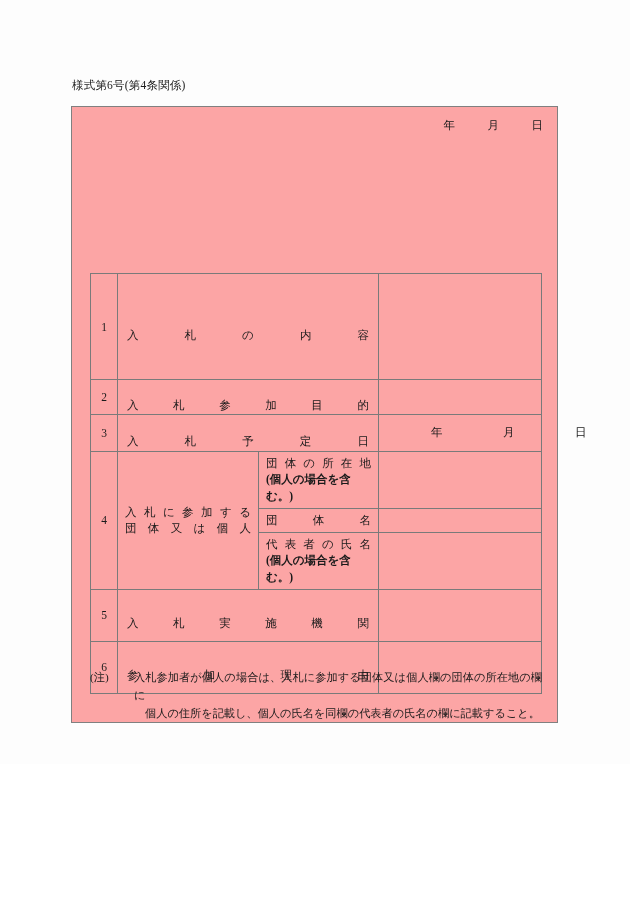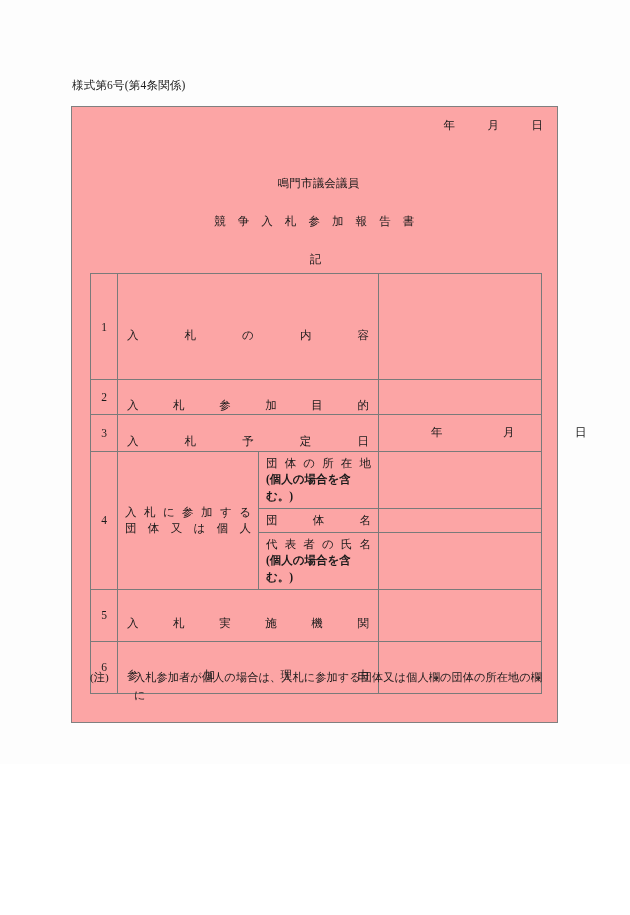--- a/index.html
+++ b/index.html
@@ -187,25 +187,20 @@
 
   <div class="form-number">様式第6号(第4条関係)</div>
 
   <div class="frame">
 
     <div class="date-line">
       <span class="u">年</span><span class="u">月</span><span class="u">日</span>
     </div>
 
 
-    <div class="title-block">
-      <div class="t-member">鳴門市議会議員</div>
-      <div class="t-main">競 争 入 札 参 加 報 告 書</div>
-      <div class="t-ki">記</div>
-    </div>
 
     <table class="form-table">
       <colgroup>
         <col class="col-num">
         <col class="col-label">
         <col class="col-sub">
         <col class="col-val">
       </colgroup>
       <tbody>
 
@@ -299,17 +294,18 @@
           </td>
         </tr>
 
       </tbody>
     </table>
 
     <div class="footnote">
       <span class="fn-label">(注)</span>
       <div class="fn-body">
         <span>入札参加者が個人の場合は、入札に参加する団体又は個人欄の団体の所在地の欄に</span>
+        <span class="fn-l2">個人の住所を記載し、個人の氏名を同欄の代表者の氏名の欄に記載すること。</span>
       </div>
     </div>
 
   </div>
 </div>
 
 </body></html>

